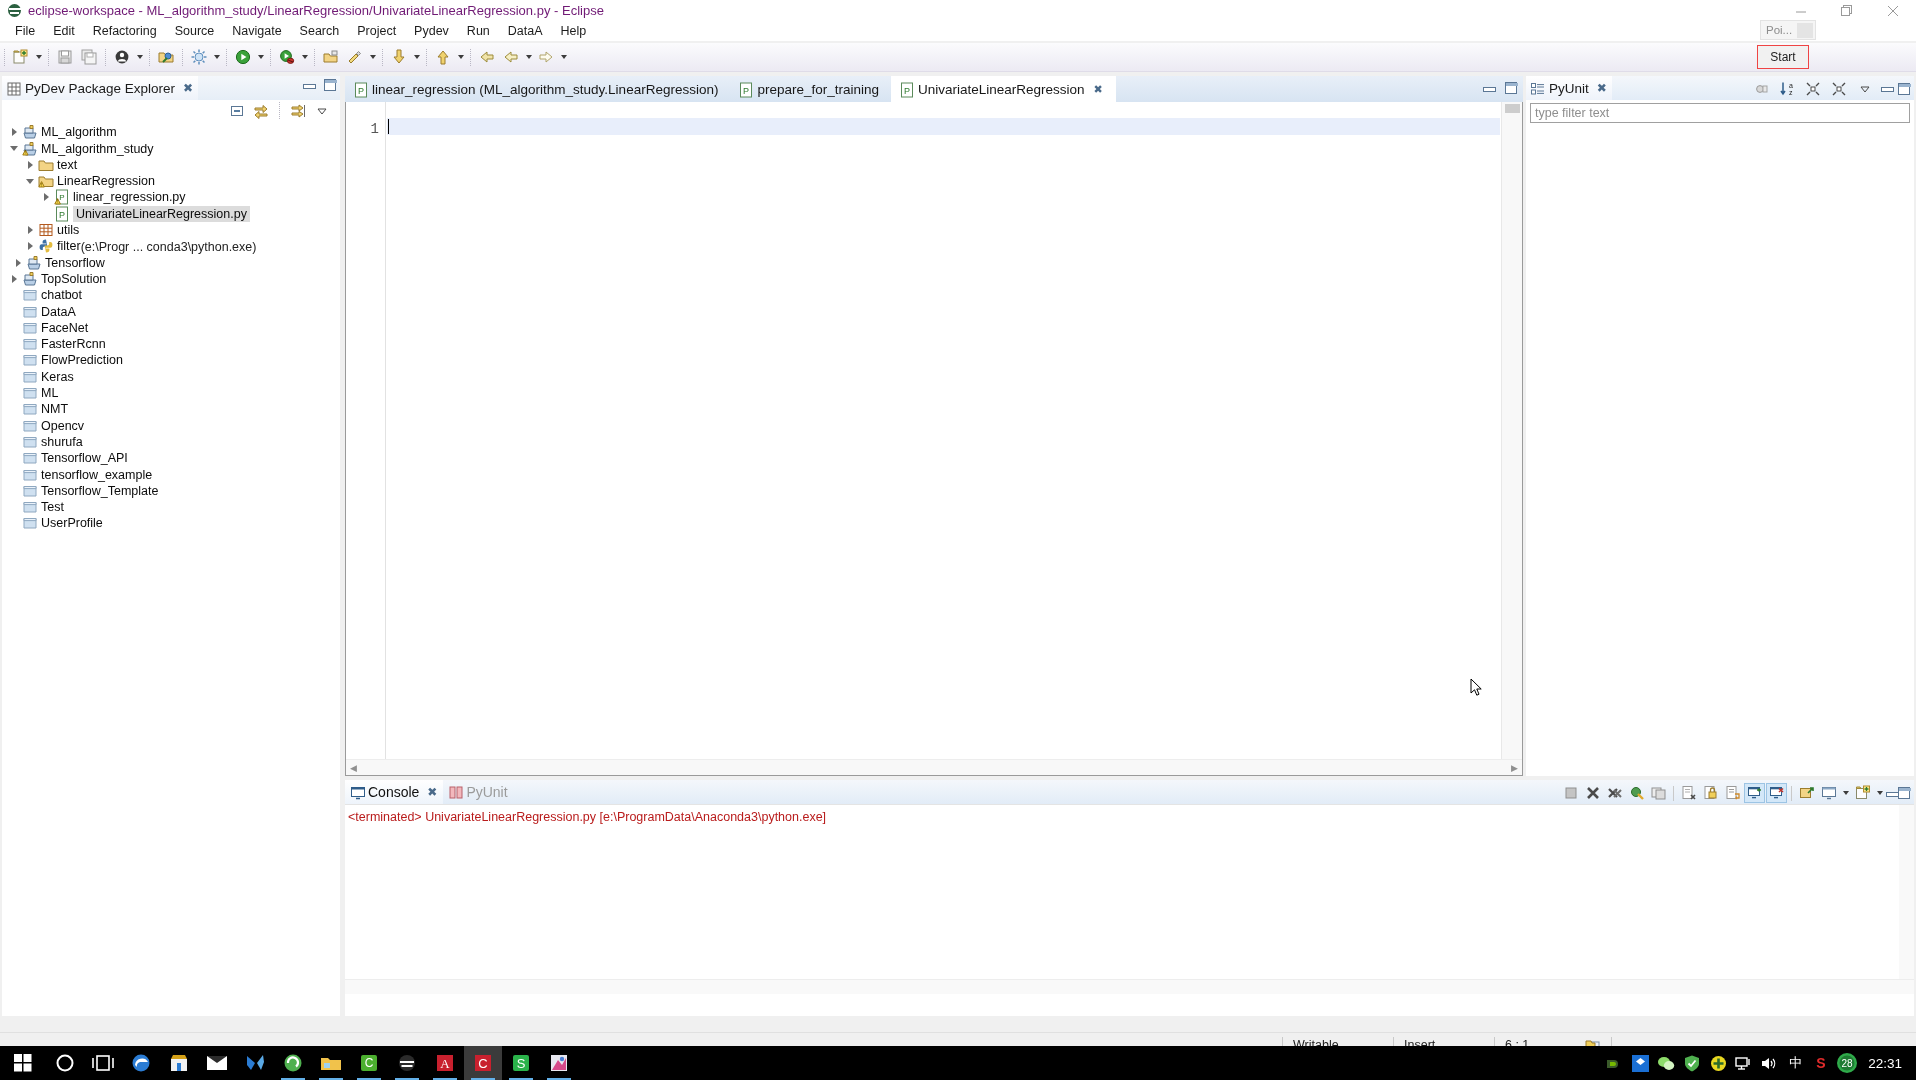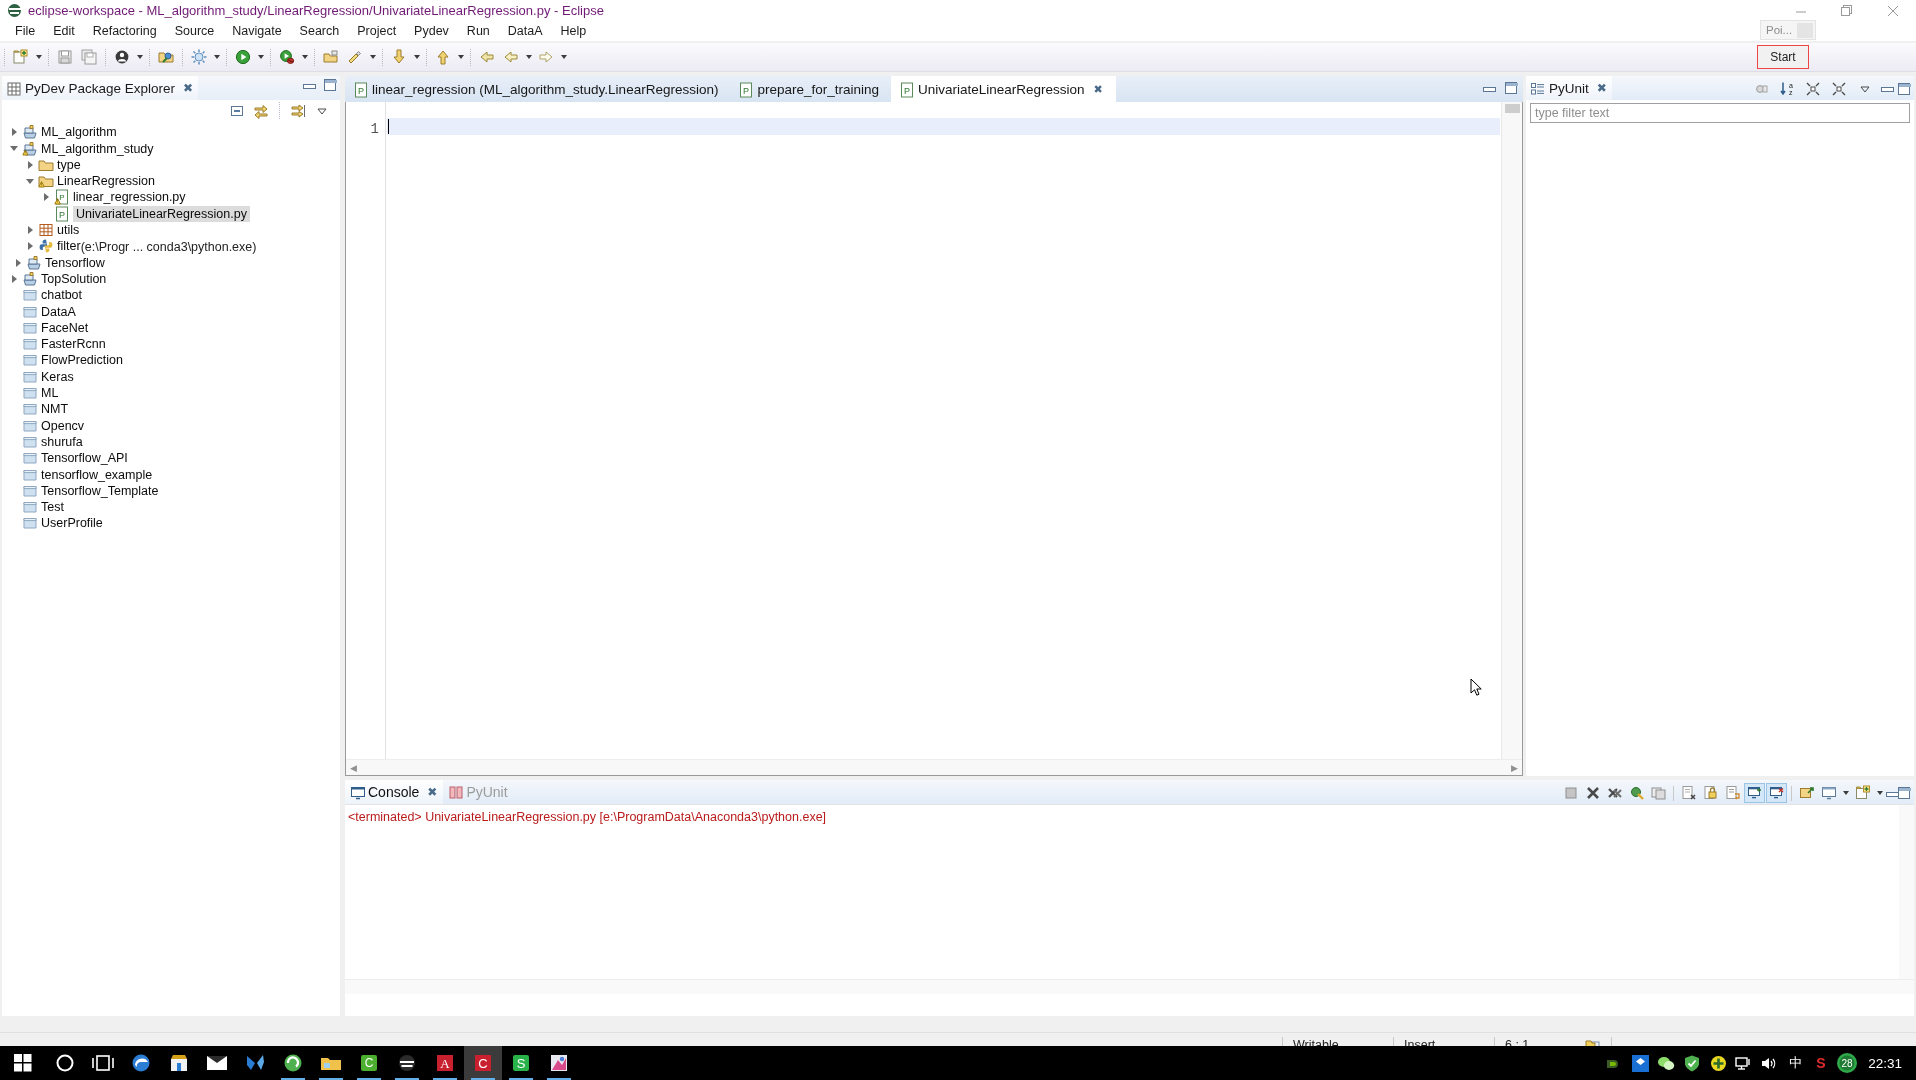--- a/index.html
+++ b/index.html
@@ -715,21 +715,21 @@
         </div>
         <div class="tree-row" style="padding-left: 20px;">
           <span class="twisty">
             <span class="chev"></span>
           </span>
           <span class="tr-icon">
             <svg class="ico" viewBox="0 0 16 16">
               <path d="M1 4 L6 4 L7.3 6 L15 6 L15 13.5 L1 13.5 Z" fill="#f3d485" stroke="#9c7d2e"></path>
             </svg>
           </span>
-          <span class="tr-label">type</span>
+          <span class="tr-label">text</span>
         </div>
         <div class="tree-row" style="padding-left: 20px;">
           <span class="twisty">
             <span class="chev open"></span>
           </span>
           <span class="tr-icon">
             <svg class="ico" viewBox="0 0 16 16">
               <path d="M1 4 L6 4 L7.3 6 L15 6 L15 13.5 L1 13.5 Z" fill="#f3d485" stroke="#9c7d2e"></path>
               <path d="M3.6 8.6 L6.4 14 L0.8 14 Z" fill="#f4d44a" stroke="#a07b15"></path>
               <text x="3.6" y="13.5" font-size="5" text-anchor="middle" fill="#4a3a05" font-family="Liberation Sans, sans-serif">!</text>

